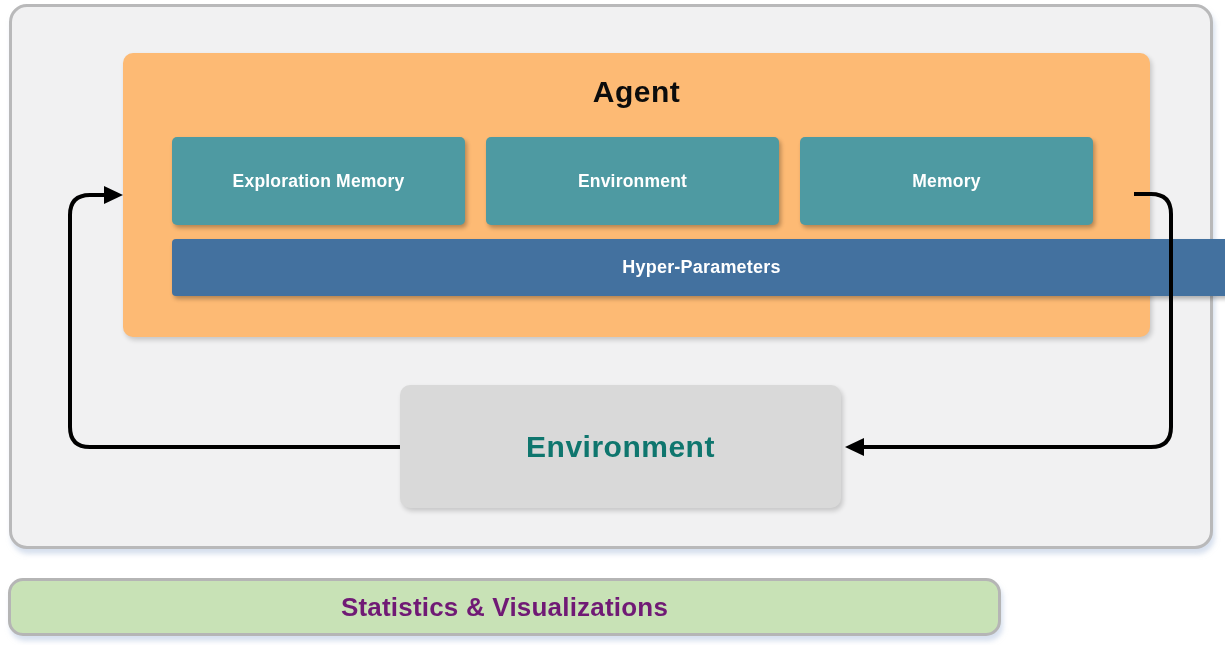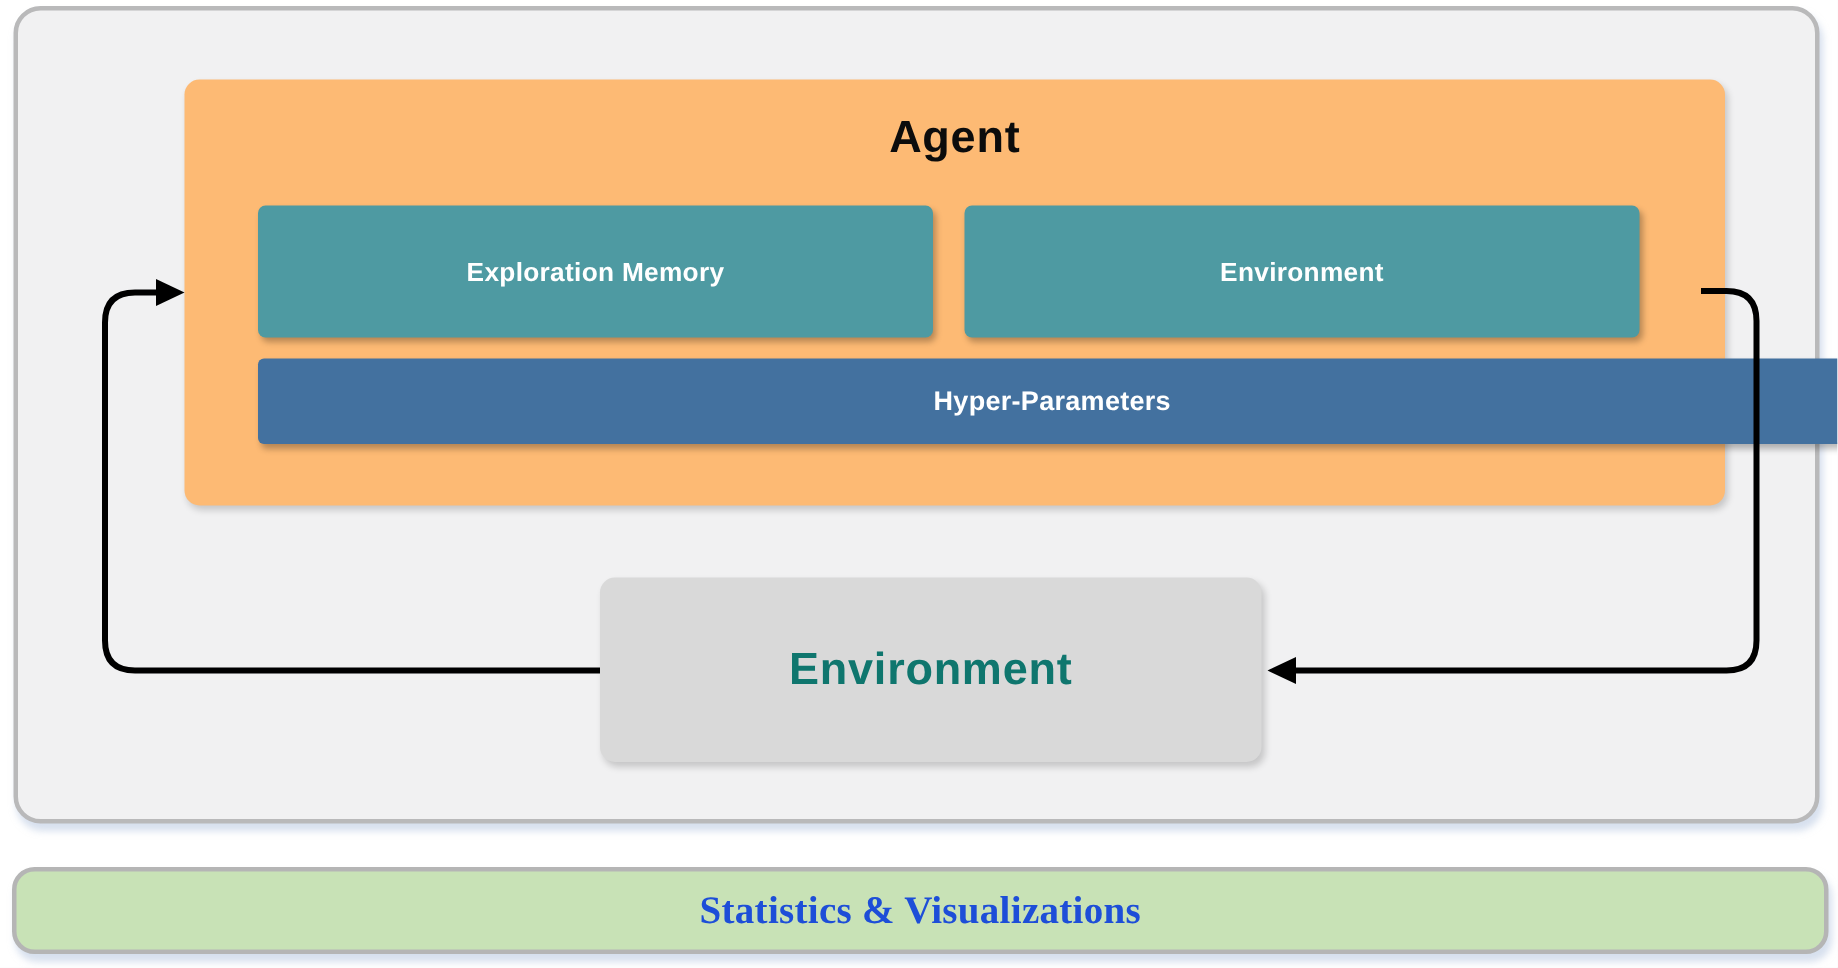--- a/index.html
+++ b/index.html
@@ -115,49 +115,49 @@
     top: 0;
     width: 1225px;
     height: 645px;
     pointer-events: none;
   }
   
   .green-bar {
     position: absolute;
     left: 8px;
     top: 578px;
-    width: 1211px;
+    width: 993px;
     height: 58px;
     background: #c8e2b6;
     border: 3px solid #b5b5b5;
     border-radius: 15px;
     box-shadow: 2px 5px 5px rgba(182, 199, 224, 0.55);
     box-sizing: border-box;
     display: flex;
     align-items: center;
     justify-content: center;
     font-size: 26px;
     font-weight: bold;
-    color: #1d4ed8;
+    color: #701a75;
     letter-spacing: 0.2px;
-    font-family: Liberation Serif, serif;
   }
 </style>
 </head>
 <body>
 
 <div class="canvas">
 
   <div class="outer-panel"></div>
 
   <div class="agent-box">
     <div class="agent-title">Agent</div>
     <div class="module-row">
       <div class="module">Exploration Memory</div>
       <div class="module">Environment</div>
+      <div class="module">Memory</div>
     </div>
     <div class="hyper-bar">Hyper-Parameters</div>
   </div>
 
   <div class="env-box">
     <span>Environment</span>
   </div>
 
   <svg class="arrow-layer" viewBox="0 0 1225 645" xmlns="http://www.w3.org/2000/svg">
 

